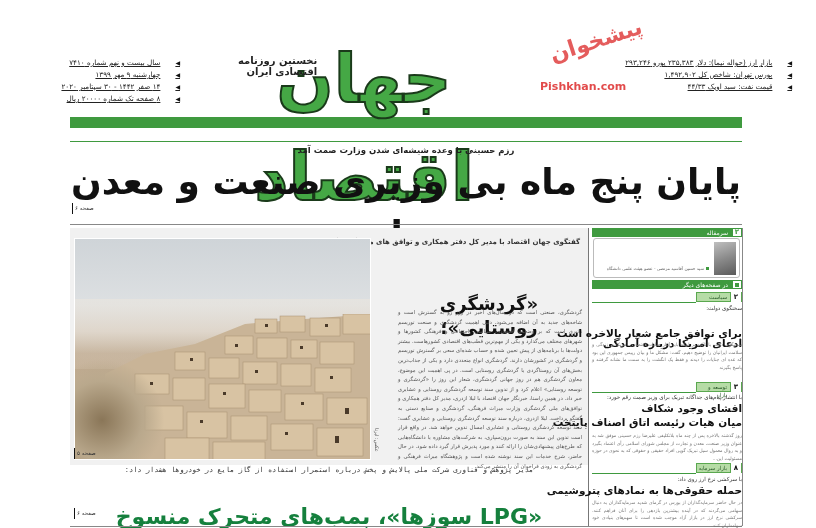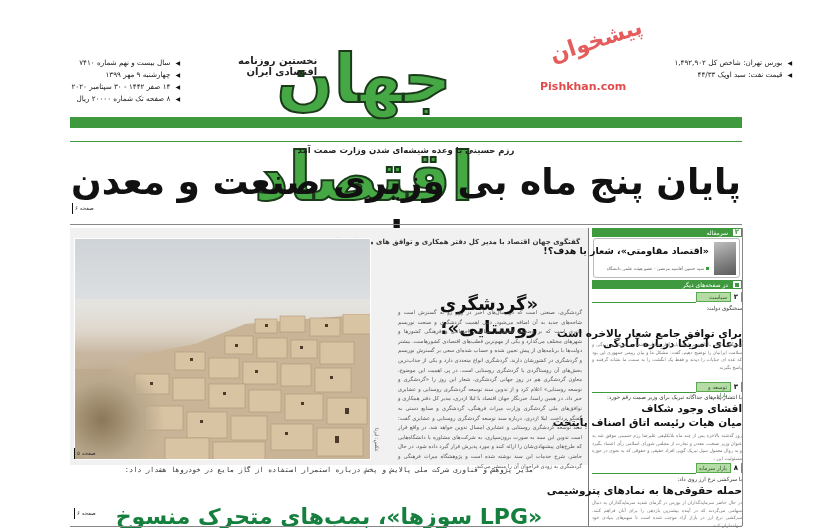--- a/index.html
+++ b/index.html
@@ -3,21 +3,21 @@
   <meta charset="utf-8">
   <style>
     * { box-sizing: border-box; margin: 0; padding: 0; }
     html, body { width: 816px; height: 528px; background: #ffffff; overflow: hidden; }
     body { position: relative; font-family: "DejaVu Sans", sans-serif; color: #1a1a1a; direction: rtl; }
 
     
     .masthead-info { position: absolute; top: 57px; font-size: 7.2px; line-height: 12px; color: #222; white-space: nowrap; }
     .masthead-info.left { left: 70px; width: 110px; text-align: right; }
     .masthead-info.right { right: 24px; width: 210px; text-align: right; }
-    .masthead-info .row { display: flex; flex-direction: row; align-items: flex-end; gap: 5px; }
+    .masthead-info .row { display: flex; flex-direction: row; align-items: flex-end; gap: 15px; text-decoration: underline; }
     .masthead-info.left .row { justify-content: flex-end; flex-direction: row-reverse; }
     .masthead-info.left .row .arrow { order: 2; }
     .arrow { font-size: 6px; color: #111; }
 
     .logo-band {
       position: absolute; left: 70px; top: 117px; width: 672px; height: 11px; background: #3f9a3f;
     }
     .logo-wrap { position: absolute; left: 186px; top: 30px; width: 356px; height: 98px; }
     .logo-text {
       position: absolute; left: 0; top: 0; width: 100%; height: 100%;
@@ -107,20 +107,24 @@
   <div>نخستین روزنامه</div>
   <div>اقتصادی ایران</div>
 </div>
 
 <div class="watermark">
   <div class="wm-fa">پیشخوان</div>
   <div class="wm-en">Pishkhan.com</div>
 </div>
 
 <div class="masthead-info right">
+  <div class="row">
+      <span class="arrow">◀</span>
+      <span>بازار ارز (حواله نیما): دلار ۲۳۵,۳۸۳ یورو ۲۹۳,۲۴۶</span>
+    </div>
   <div class="row">
       <span class="arrow">◀</span>
       <span>بورس تهران: شاخص کل ۱,۴۹۲,۹۰۲</span>
     </div>
   <div class="row">
       <span class="arrow">◀</span>
       <span>قیمت نفت: سبد اوپک ۴۴/۳۳</span>
     </div>
 </div>
 
@@ -201,21 +205,20 @@
 
 <div class="col-divider"></div>
 <div class="bottom-rule"></div>
 
 <div class="sec-bar" style="left:592px; top:228px; width:150px;">
   <span class="num">۲</span>
   <span>سرمقاله</span>
 </div>
 <div class="op-box">
   <div class="op-photo"></div>
-  <div class="op-title">«اقتصاد مقاومتی»، شعار یا هدف؟!</div>
   <div class="op-byline"><span class="dot"></span><span>سید حسین آقاسید مرتضی - عضو هیئت علمی دانشگاه</span></div>
 </div>
 
 <div class="sec-bar" style="left:592px; top:280px; width:150px;">
   <span class="sq"></span>
   <span>در صفحه‌های دیگر</span>
 </div>
 
 <div class="sub-bar" style="left:696px; top:292px; width:46px;">
   <span class="num">۲</span>

